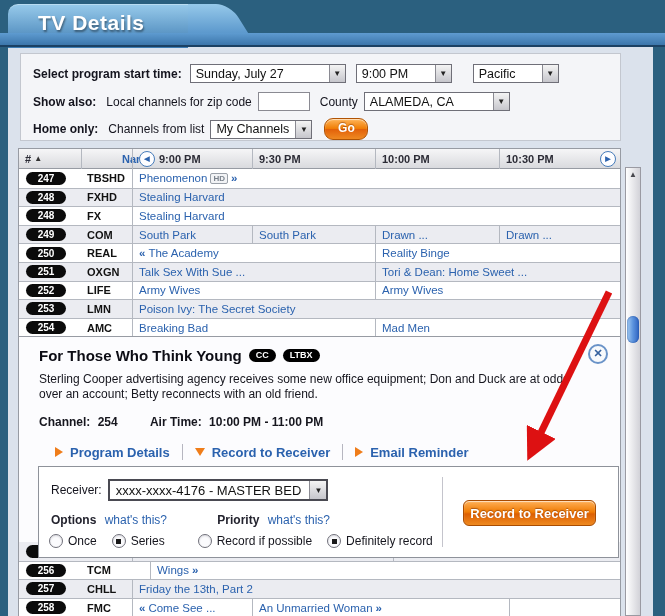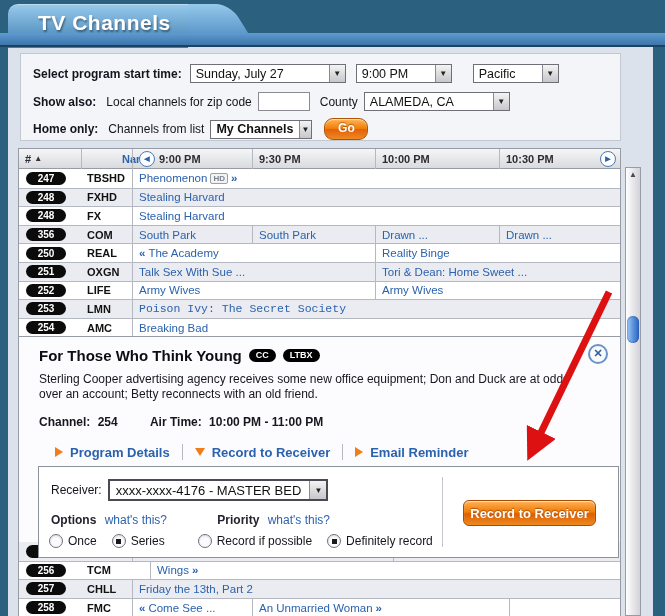--- a/index.html
+++ b/index.html
@@ -75,21 +75,21 @@
 </style>
 </head>
 <body>
 
 <div class="page">
   <div class="content-bg"></div>
 
   <div class="hdr-slant"></div>
   <div class="hdr-tab"></div>
   <div class="hdr-band"></div>
-  <div class="hdr-title">TV Channels</div>
+  <div class="hdr-title">TV Details</div>
 
   <div class="fbox">
     <div class="frow" style="top:10px;">
       <span class="lbl">Select program start time:</span>
       <span class="sel" style="width:156px;margin-left:8px;">
         <span>Sunday, July 27</span>
         <span class="arw">▼</span>
       </span>
       <span class="sel" style="width:96px;margin-left:10px;">
         <span>9:00 PM</span>
@@ -106,21 +106,21 @@
       <input class="zip" style="margin-left: 6px;" value="">
       <span class="txt" style="margin-left:10px;">County</span>
       <span class="sel" style="width:146px;margin-left:6px;">
         <span>ALAMEDA, CA</span>
         <span class="arw">▼</span>
       </span>
     </div>
     <div class="frow" style="top:64px;">
       <span class="lbl">Home only:</span>
       <span class="txt" style="margin-left:10px;">Channels from list</span>
-      <span class="sel" style="width:102px;margin-left:6px;font-weight:bold;">
+      <span class="sel" style="width:102px;margin-left:6px;">
         <span>My Channels</span>
         <span class="arw">▼</span>
       </span>
       <span class="go-btn" style="margin-left:12px;">Go</span>
     </div>
   </div>
 
   <div class="gtable">
     <div class="ghead" id="grid-head">
       <div class="hcell first" style="width:62px;">
@@ -176,21 +176,21 @@
           </div>
           <div class="cname">FX</div>
           <div class="pcell" style="width: 488px;">
             <a class="plink">
               <span>Stealing Harvard</span>
             </a>
           </div>
         </div>
         <div class="grow shaded">
           <div class="cnum">
-            <span class="badge">356</span>
+            <span class="badge">249</span>
           </div>
           <div class="cname">COM</div>
           <div class="pcell" style="width: 120px;">
             <a class="plink">
               <span>South Park</span>
             </a>
           </div>
           <div class="pcell" style="width: 123px;">
             <a class="plink">
               <span>South Park</span>
@@ -254,34 +254,39 @@
             <a class="plink">
               <span>Army Wives</span>
             </a>
           </div>
         </div>
         <div class="grow shaded">
           <div class="cnum">
             <span class="badge">253</span>
           </div>
           <div class="cname">LMN</div>
-          <div class="pcell" style="width: 488px; font-family: Liberation Mono, monospace;">
+          <div class="pcell" style="width: 488px;">
             <a class="plink">
               <span>Poison Ivy: The Secret Society</span>
             </a>
           </div>
         </div>
         <div class="grow">
           <div class="cnum">
             <span class="badge">254</span>
           </div>
           <div class="cname">AMC</div>
           <div class="pcell" style="width: 243px;">
             <a class="plink">
               <span>Breaking Bad</span>
+            </a>
+          </div>
+          <div class="pcell" style="width: 245px;">
+            <a class="plink">
+              <span>Mad Men</span>
             </a>
           </div>
         </div>
       </div>
 
     <div class="detail">
       <div class="close">✕</div>
       <div class="dtitle-row">
         <span class="dtitle">For Those Who Think Young</span>
         <span class="pill">CC</span>

